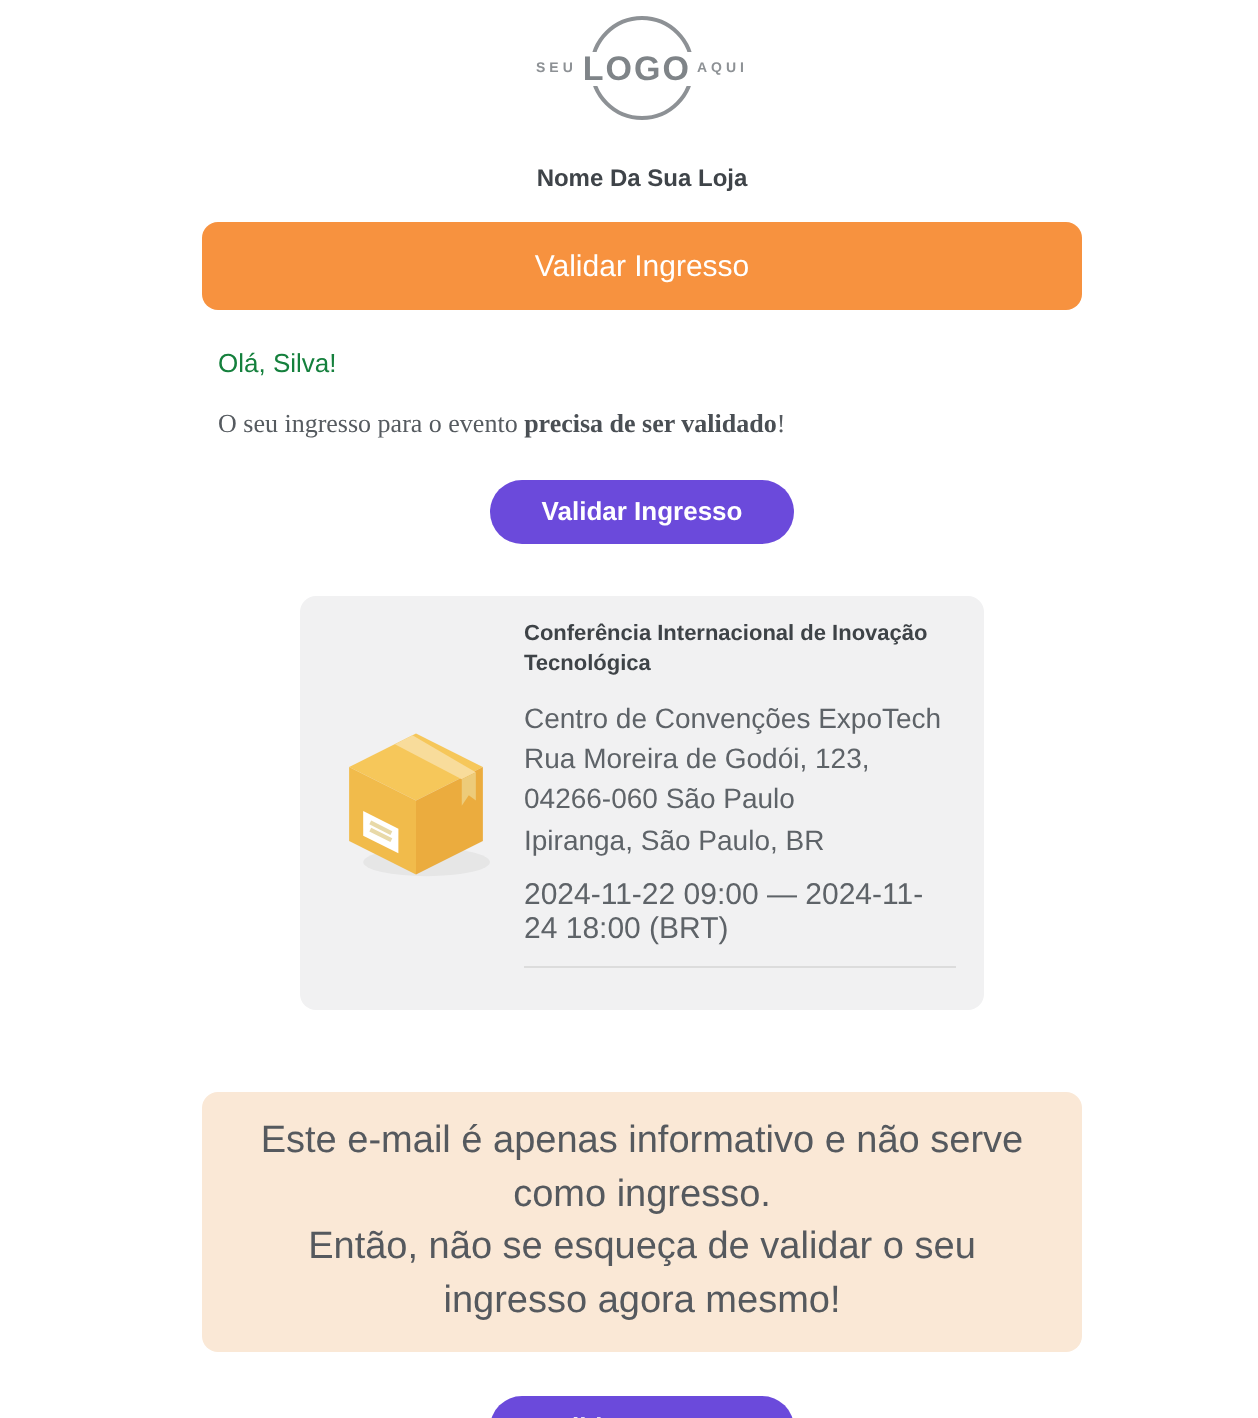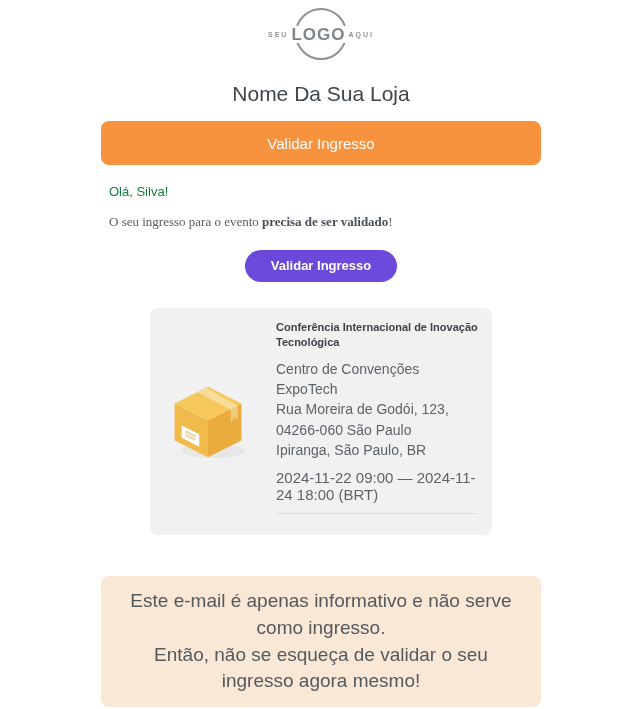--- a/index.html
+++ b/index.html
@@ -19,21 +19,21 @@
   }
   .logo-sm { font-size:7px; letter-spacing:2px; color:#8d9195; font-weight:bold; line-height:1; }
   .logo-main {
     background:#ffffff; padding:0 3px; margin:2px 0;
     font-size:17px; font-weight:bold; letter-spacing:1px; color:#7f8488; line-height:1;
     white-space:nowrap;
   }
 
   .store-name {
     margin-top:22px; text-align:center;
-    font-size:21px; font-weight:400; color:#3f4449;
+    font-size:12px; font-weight:700; color:#3f4449;
   }
 
   .banner {
     margin-top:15px; height:44px; border-radius:8px; background:#f7923f;
     display:flex; align-items:center; justify-content:center;
     color:#ffffff; font-size:15px; font-weight:500;
   }
 
   .content { padding:0 8px; }
   .greeting { margin-top:19px; font-size:13px; color:#15803d; }
@@ -45,21 +45,21 @@
   .btn-row.second { margin-top:22px; }
   .btn {
     display:inline-block; background:#6b4adb; color:#ffffff;
     font-size:13px; font-weight:bold; line-height:1;
     padding:9px 26px 10px; border-radius:16px; border:none; cursor:pointer;
     font-family:"Liberation Sans", sans-serif;
   }
 
   .card {
     margin:26px auto 0; width:342px; background:#f1f1f2; border-radius:8px;
-    padding:12px 14px 12px 12px; display:flex; align-items:center; gap:22px;
+    padding:12px 14px 12px 12px; display:flex; align-items:center; gap:8px;
   }
   .package { flex:none; width:92px; display:flex; justify-content:center; }
   .card-text { flex:1; min-width:0; }
   .card-title { font-size:11px; font-weight:bold; color:#3e4347; line-height:1.35; }
   .card-lines { margin-top:9px; font-size:14px; color:#5e6368; line-height:1.45; }
   .card-date  { margin-top:9px;  font-size:15px; color:#5e6368; }
   .card-divider { border:none; border-top:1px solid #dcdcdc; margin:10px 0 9px; }
   .card-url   { font-size:11px; color:#5e6368; }
 
   .notice {

